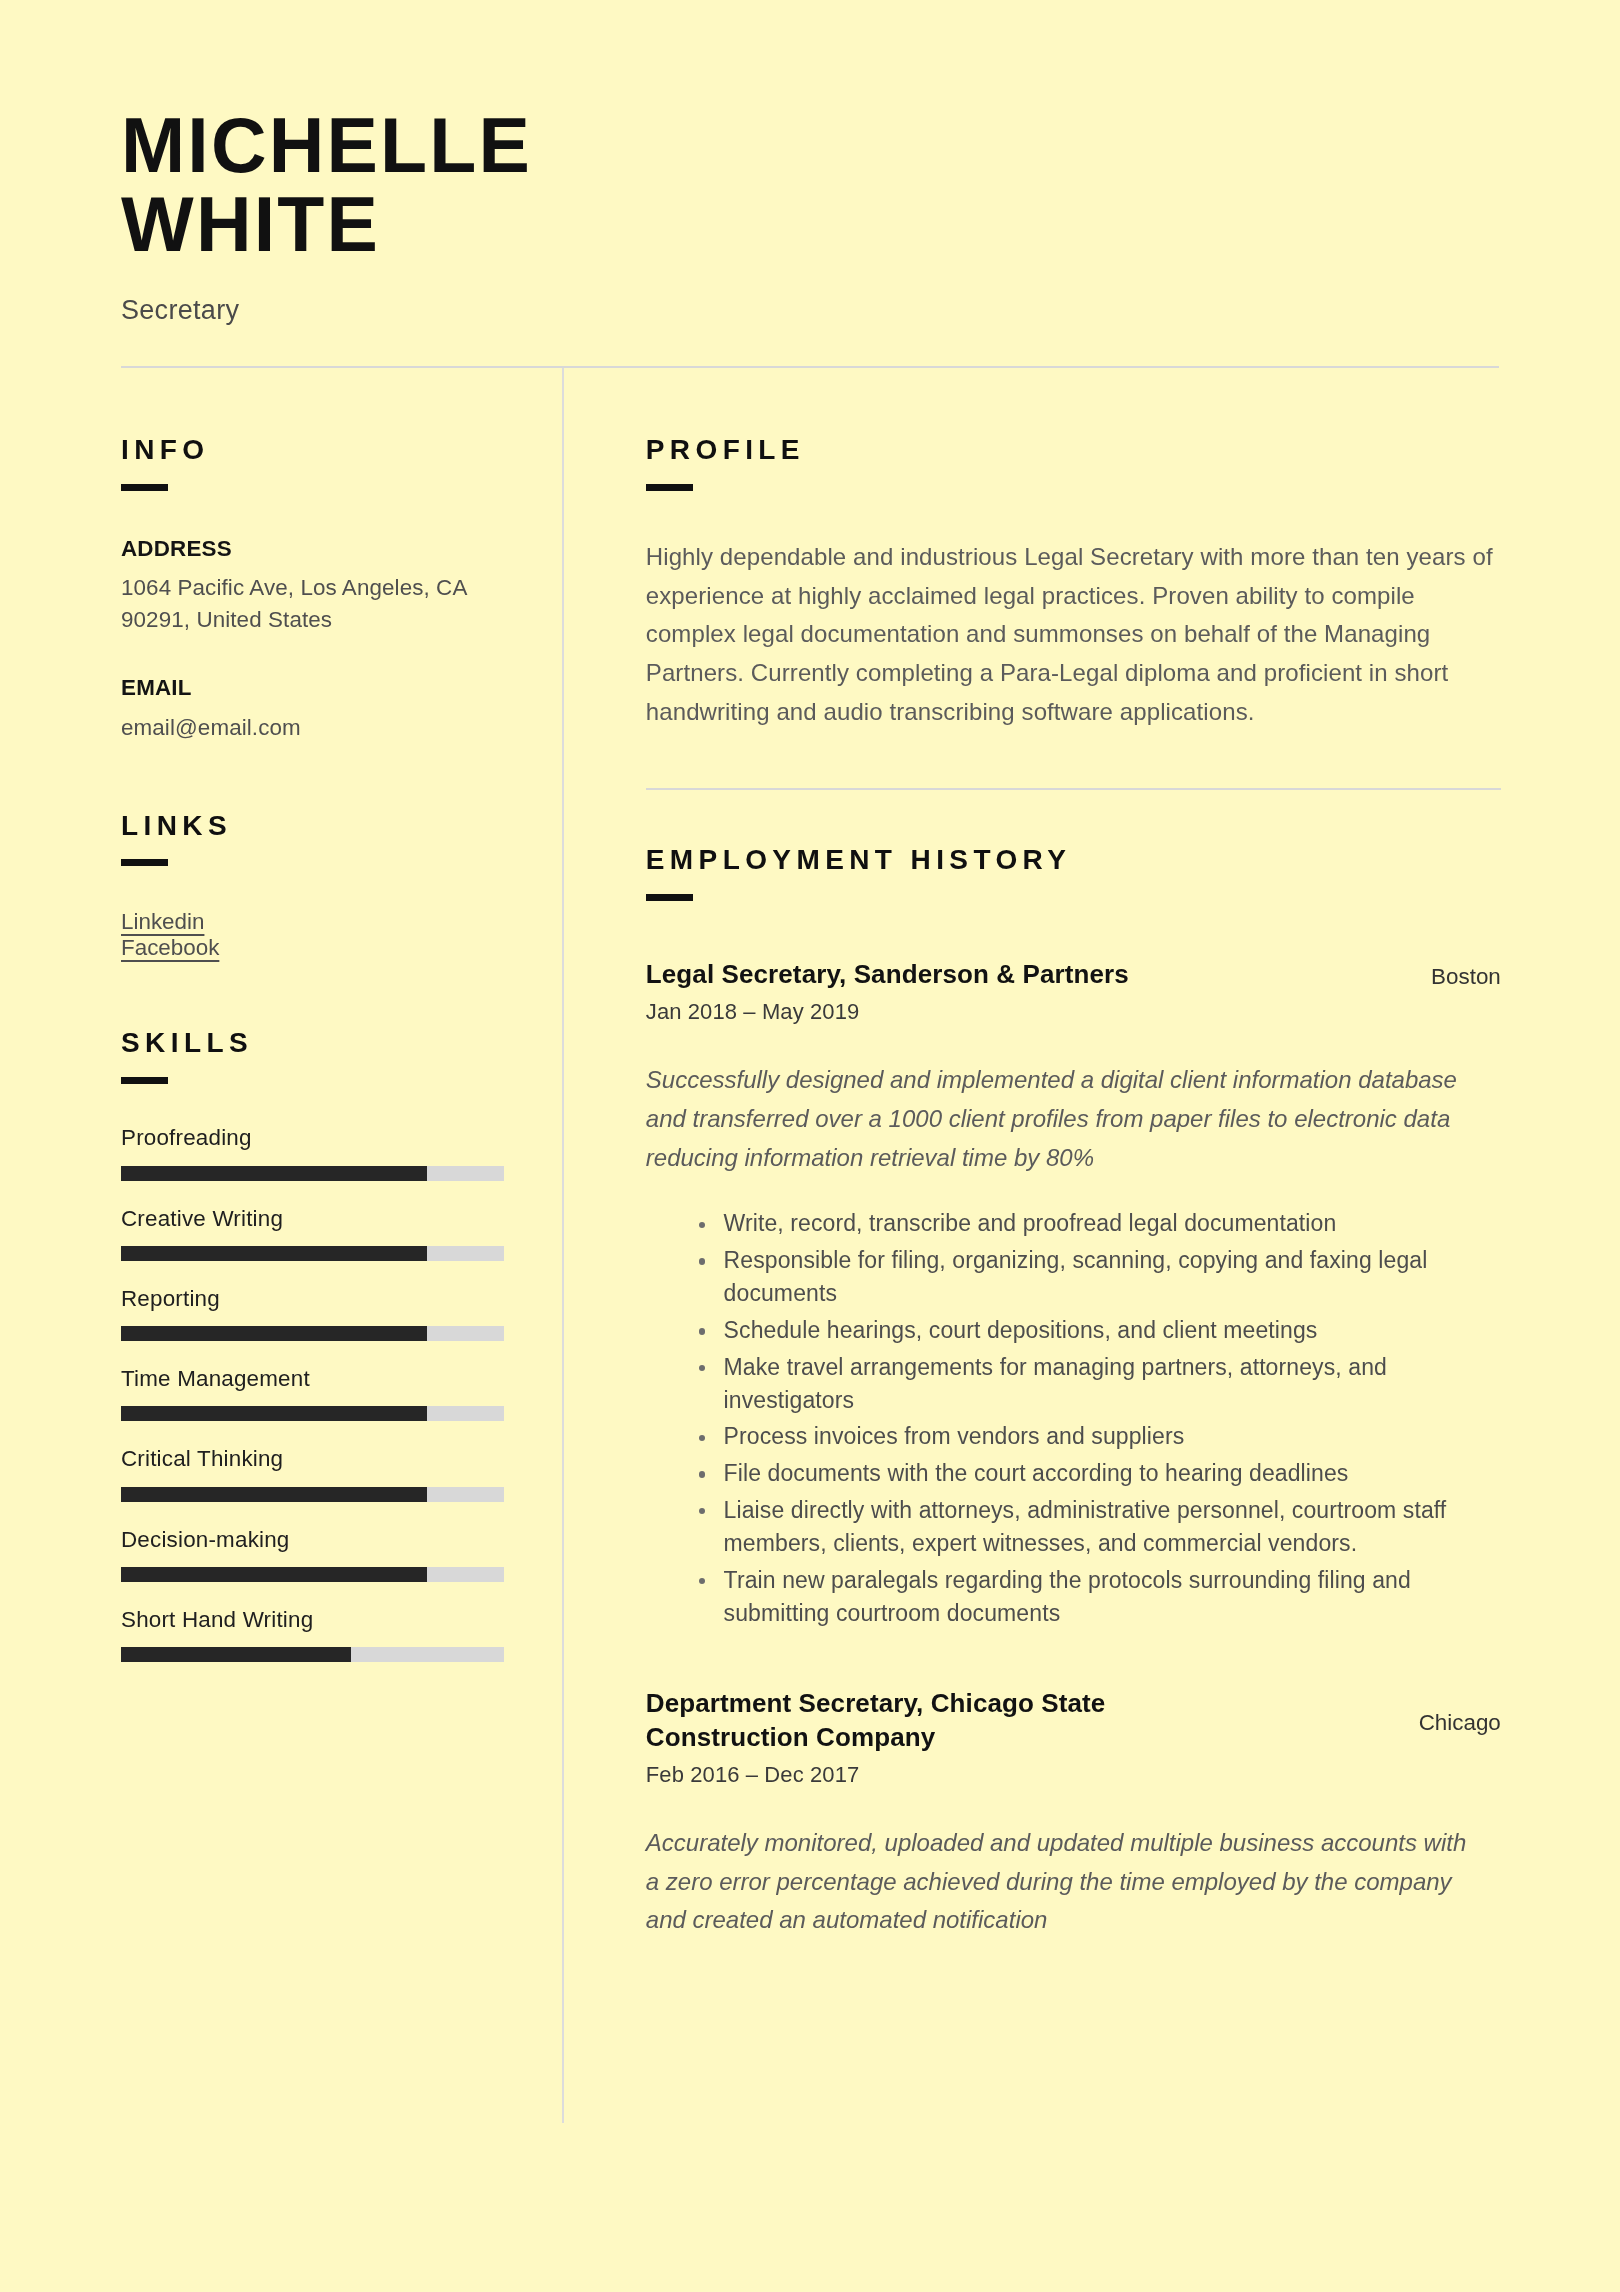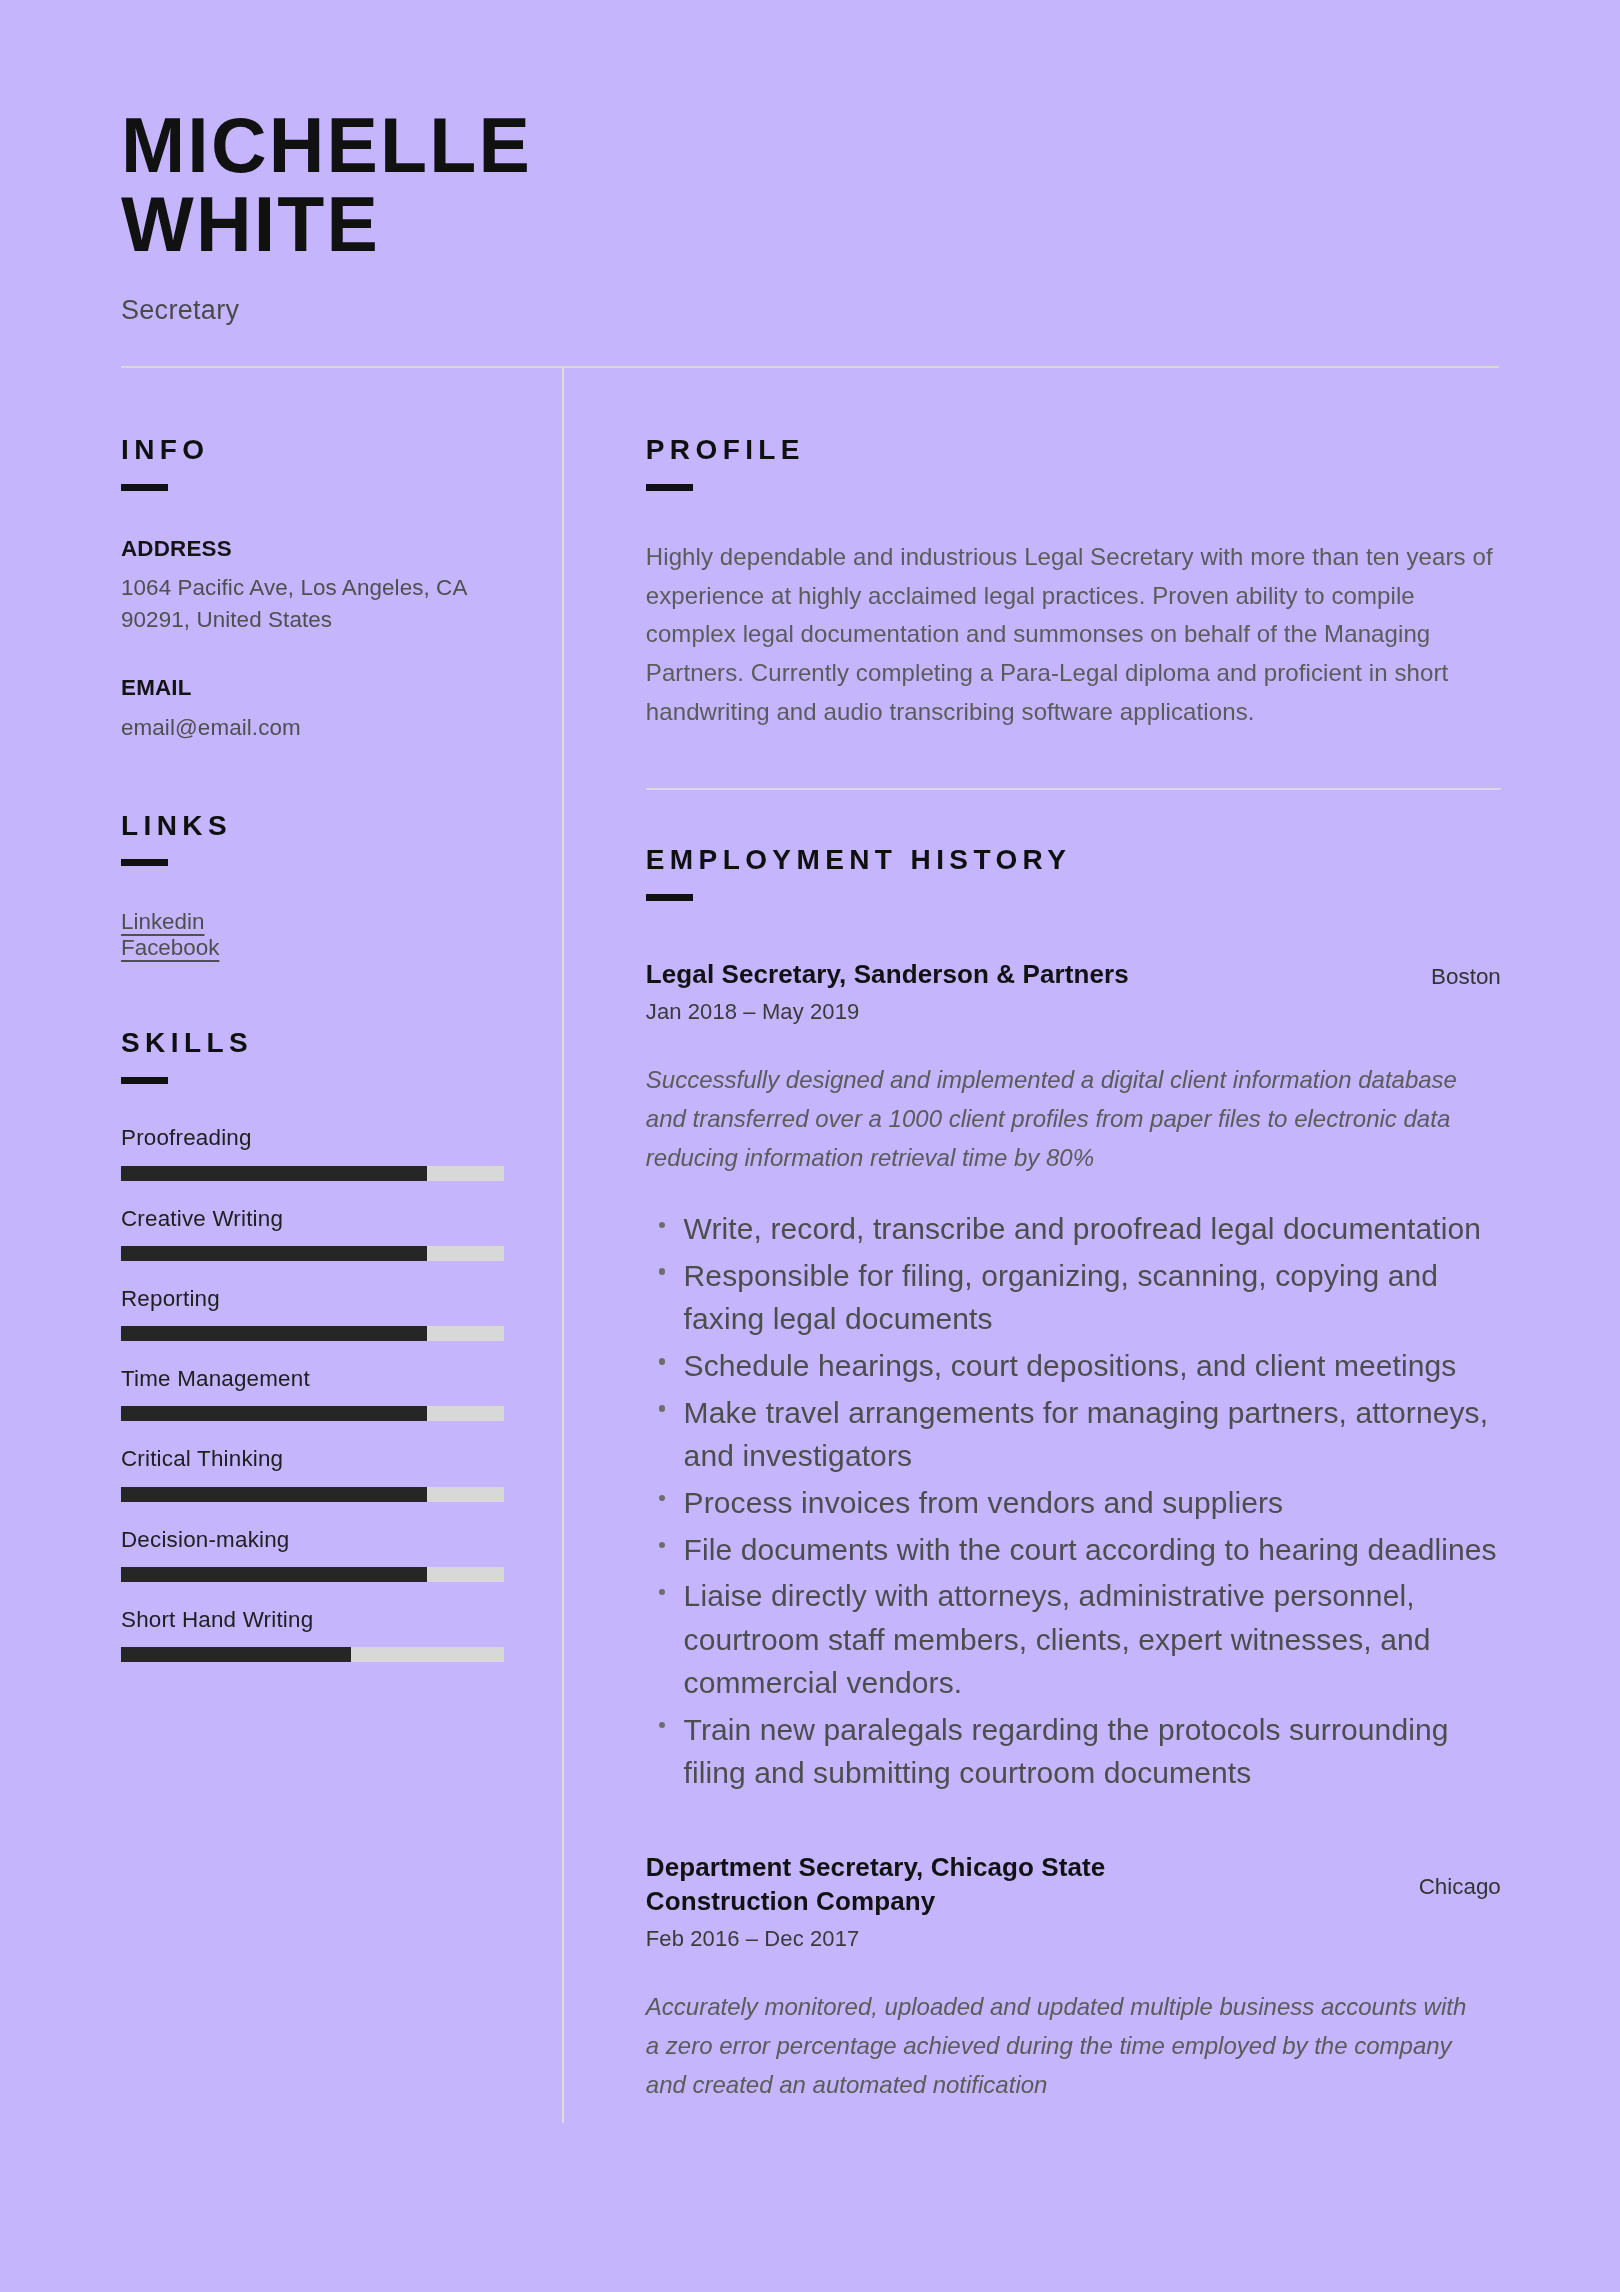--- a/index.html
+++ b/index.html
@@ -11,21 +11,21 @@
     width: 1620px;
     height: 2293px;
     font-family: "Liberation Sans", sans-serif;
     color: #1c1c1c;
     -webkit-font-smoothing: antialiased;
   }
   .page {
     position: relative;
     width: 1620px;
     height: 2293px;
-    background: #c4b5fd;
+    background: #fef9c3;
     box-sizing: border-box;
     padding: 0 121px 0 121px;
     overflow: hidden;
   }
 
   
   .header {
     padding-top: 106px;
   }
   .name {
@@ -195,26 +195,27 @@
     max-width: 828px;
   }
   .job-bullets {
     margin: 30px 0 0 0;
     padding-left: 36px;
     list-style: none;
     max-width: 855px;
   }
   .job-bullets li {
     position: relative;
-    font-size: 30px;
+    font-size: 23px;
     color: #4d4d4d;
     line-height: 1.44;
     margin-bottom: 3.6px;
     letter-spacing: 0.1px;
     padding-left: 1.8px;
+    margin-left: 40px;
   }
   .job-bullets li::before {
     content: "";
     position: absolute;
     left: -23px;
     top: 14.3px;
     width: 6.3px;
     height: 6.3px;
     border-radius: 50%;
     background: #6d6d6d;

